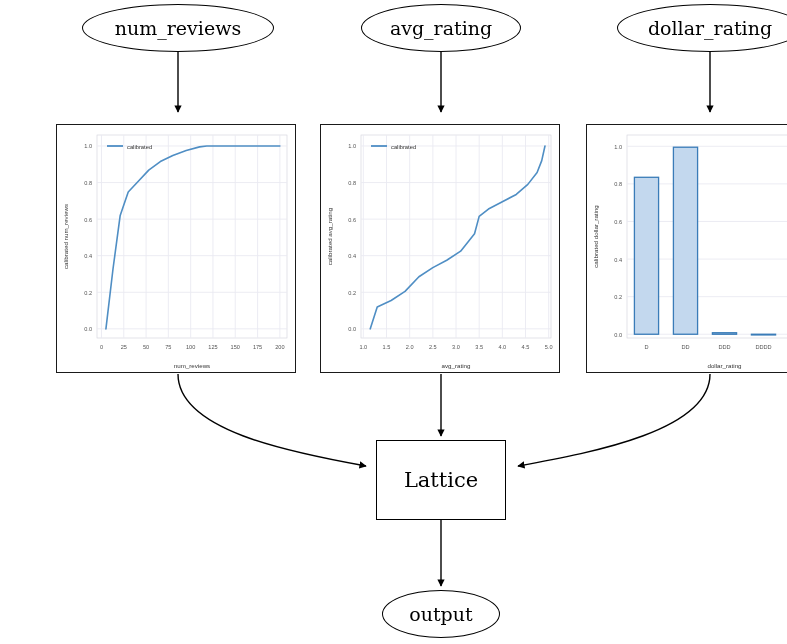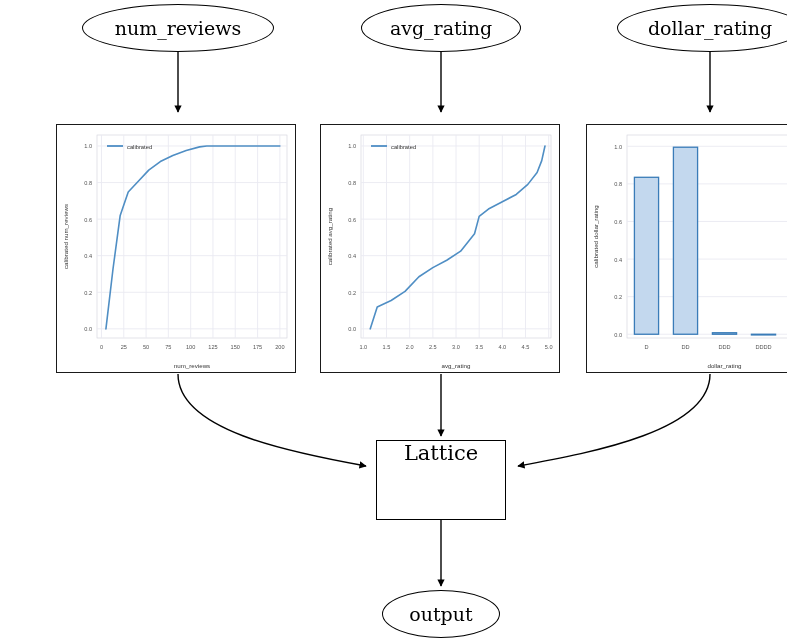--- a/index.html
+++ b/index.html
@@ -21,21 +21,21 @@
     display:flex;align-items:center;justify-content:center;
     font-family:"DejaVu Serif","Liberation Serif",serif;
     color:#000;
     box-sizing:border-box;
     white-space:nowrap;
   }
   .node-box{
     position:absolute;
     border:1.3px solid #000;
     background:#fff;
-    display:flex;align-items:flex-start;justify-content:center;
+    display:flex;align-items:center;justify-content:center;
     font-family:"DejaVu Serif","Liberation Serif",serif;
     color:#000;
     box-sizing:border-box;
   }
 
   
   .plot-panel{
     position:absolute;
     border:1.2px solid #1a1a1a;
     background:#ffffff;

